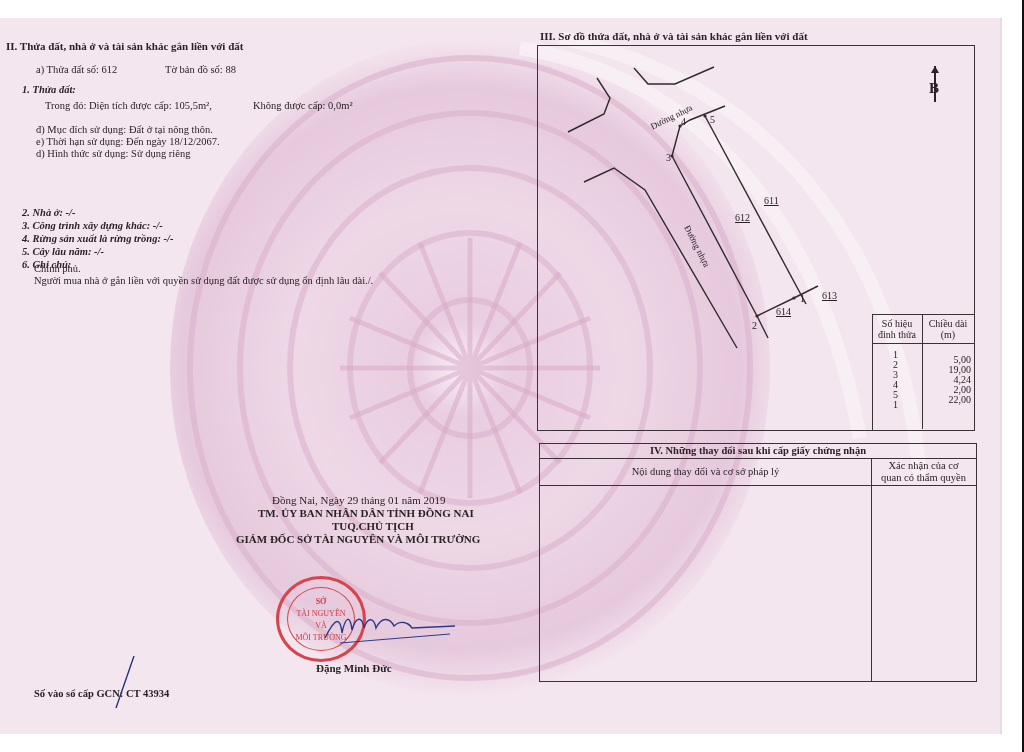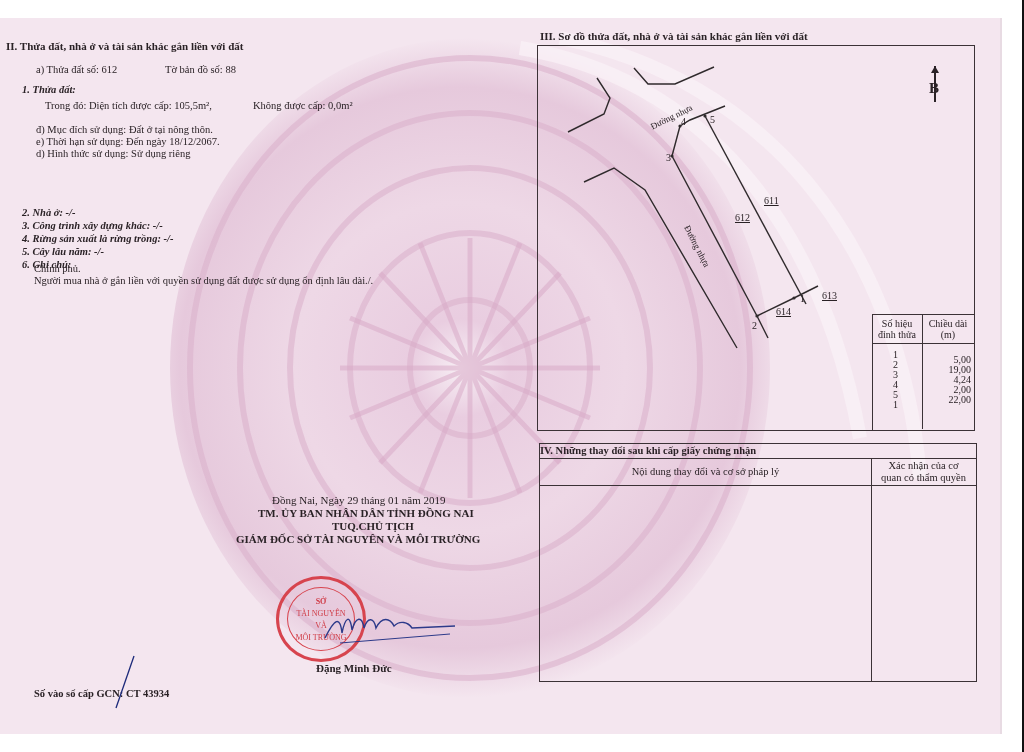--- a/index.html
+++ b/index.html
@@ -187,20 +187,20 @@
   <div class="num rnum" style="left:923px; width:48px; top:337px;">5,00</div>
   <div class="num rnum" style="left:923px; width:48px; top:347px;">19,00</div>
   <div class="num rnum" style="left:923px; width:48px; top:357px;">4,24</div>
   <div class="num rnum" style="left:923px; width:48px; top:367px;">2,00</div>
   <div class="num rnum" style="left:923px; width:48px; top:377px;">22,00</div>
 
   <div class="box" style="left:539px; top:425px; width:436px; height:237px;"></div>
   <div class="line" style="left:540px; top:440px; width:436px; height:1.2px;"></div>
   <div class="line" style="left:540px; top:467px; width:436px; height:1.2px;"></div>
   <div class="line" style="left:871px; top:441px; width:1.2px; height:222px;"></div>
-  <div class="txt b" style="left:540px; top:427px; width:436px; ">IV. Những thay đổi sau khi cấp giấy chứng nhận</div>
+  <div class="txt b" style="left:540px; top:427px; width:436px; text-align:center;">IV. Những thay đổi sau khi cấp giấy chứng nhận</div>
   <div class="txt" style="left:540px; top:448px; width:331px; text-align:center;">Nội dung thay đổi và cơ sở pháp lý</div>
   <div class="txt" style="left:872px; top:442px; width:103px; text-align:center;">Xác nhận của cơ</div>
   <div class="txt" style="left:872px; top:454px; width:103px; text-align:center;">quan có thẩm quyền</div>
 
   <div class="edge-right"></div>
 </div>
 <div class="frame-line"></div>
 
 </body></html>

